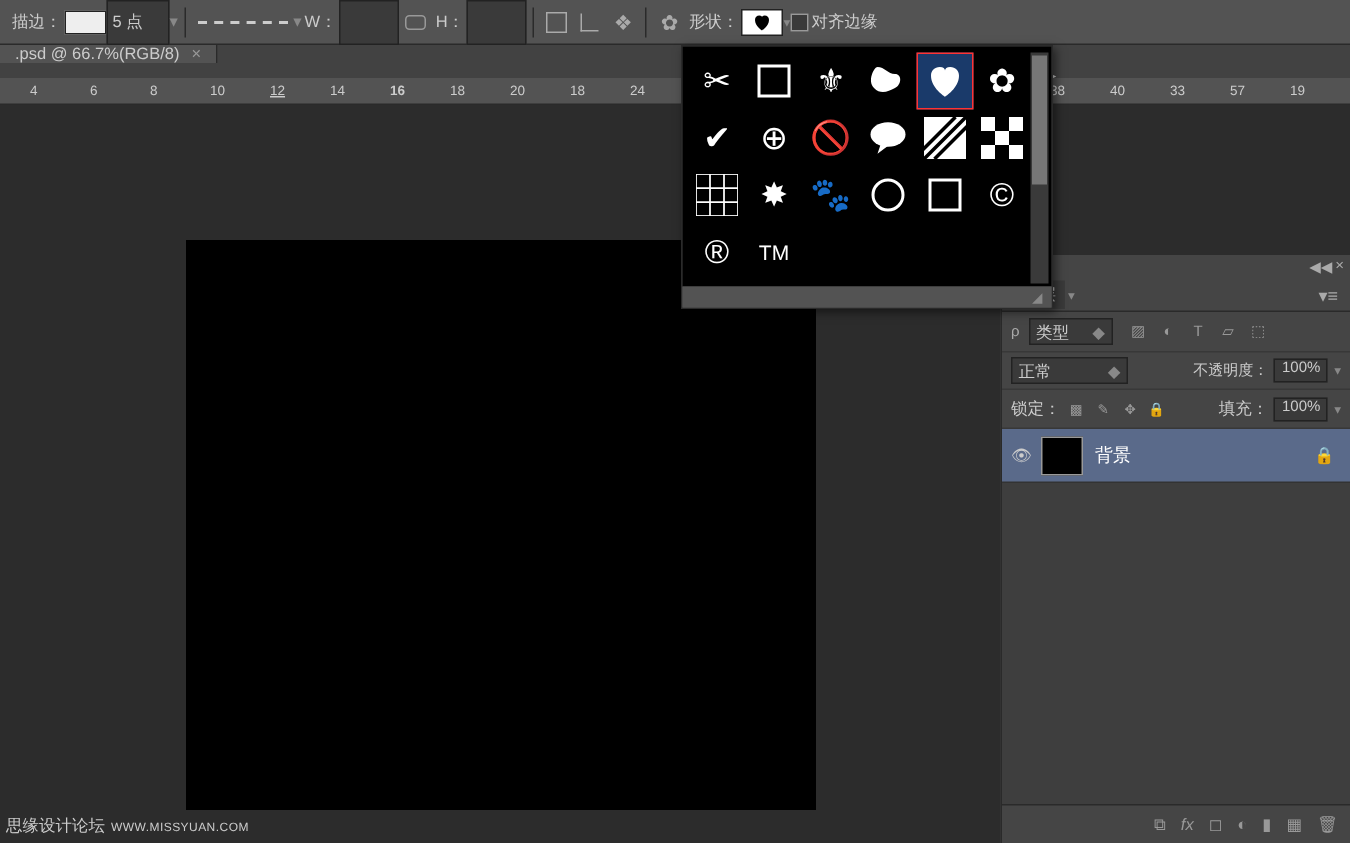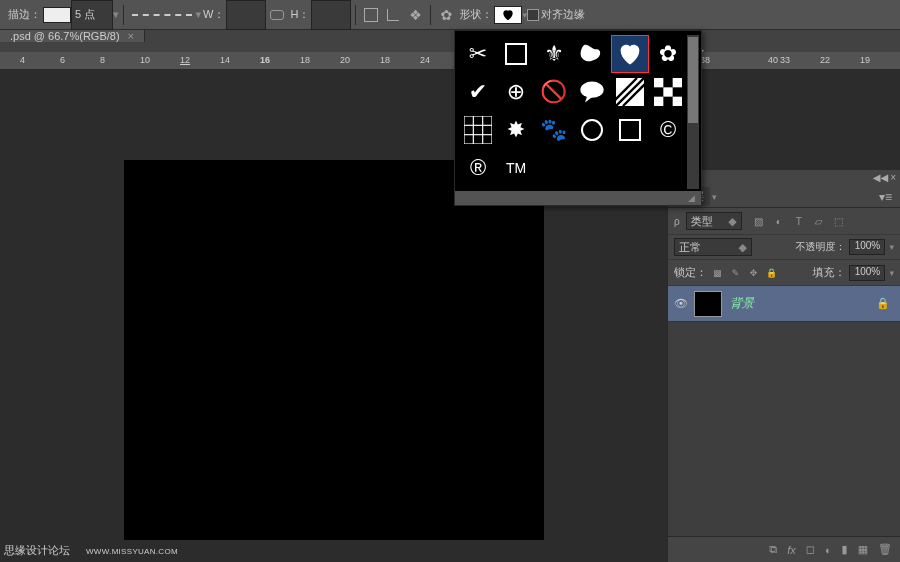--- a/index.html
+++ b/index.html
@@ -39,33 +39,33 @@
 .blend-dd{background:#3a3a3a;border:1px solid #222;height:18px;width:78px;display:flex;align-items:center;padding:0 4px}
 .opacity-label{font-size:10px;margin-left:auto}
 .pct-input{background:#3a3a3a;border:1px solid #222;height:16px;width:36px;text-align:center;font-size:10px}
 .lock-row{height:26px;display:flex;align-items:center;padding:0 6px;gap:4px;border-bottom:1px solid #383838;font-size:10px}
 .lock-icons{display:flex;gap:5px}
 .lock-icons span{width:13px;height:13px;display:flex;align-items:center;justify-content:center;color:#999;font-size:9px}
 .layer-list{flex:1;background:#3e3e3e;overflow:auto}
 .layer-row{height:36px;display:flex;align-items:center;background:#5a6a8a;border-bottom:1px solid #333}
 .eye{width:26px;text-align:center;font-size:11px}
 .thumb{width:28px;height:26px;background:#000;border:1px solid #999;margin-right:8px}
-.layer-name{font-style:italic;font-family:"楷体",serif;font-size:12px;color:#86efac}
+.layer-name{font-family:"楷体",serif;font-size:12px;color:#ffffff}
 .lock-icon{margin-left:auto;margin-right:10px;font-size:11px;color:#ccc}
 .panel-footer{height:26px;background:#454545;border-top:1px solid #2a2a2a;display:flex;align-items:center;justify-content:flex-end;gap:10px;padding:0 8px}
 .panel-footer span{color:#999;font-size:11px}
 .shape-picker{position:absolute;left:454px;top:30px;width:248px;background:#535353;border:1px solid #2a2a2a;box-shadow:2px 2px 6px rgba(0,0,0,.5);z-index:10}
 .shape-grid{display:grid;grid-template-columns:repeat(6,38px);grid-auto-rows:38px;gap:0;padding:4px;background:#000}
 .shape-cell{display:flex;align-items:center;justify-content:center;color:#fff;font-size:22px}
 .shape-cell svg{width:28px;height:28px}
 .shape-cell.selected{outline:1px solid #f33;outline-offset:-1px;background:#1a3a6a}
 .shape-picker-foot{height:14px;background:#535353;display:flex;justify-content:flex-end;padding:2px 6px}
 .gear-outer{position:absolute;left:688px;top:40px;color:#aaa;font-size:14px}
 .watermark{position:absolute;left:4px;bottom:4px;font-size:10px;color:#888}
-.watermark .url{font-size:8px;letter-spacing:0.3px;margin-left:16px}
+.watermark .url{font-size:8px;letter-spacing:0.3px;margin-left:4px}
 .sq-outline-icon{width:14px;height:14px;border:1px solid #aaa;display:inline-block}
 </style>
 </head>
 <body>
 
 <div class="options-bar">
   <span class="opt-label">描边：</span>
   <span class="swatch"></span>
   <input class="opt-input" value="5 点" style="">
   <span style="color:#888">▾</span>
@@ -119,23 +119,23 @@
     <span class="tick" style="left: 340px;">20</span>
     <span class="tick" style="left: 380px;">18</span>
     <span class="tick" style="left: 420px;">24</span>
     <span class="tick" style="left: 460px;">26</span>
     <span class="tick" style="left: 500px;">28</span>
     <span class="tick" style="left: 540px;">30</span>
     <span class="tick" style="left: 580px;">32</span>
     <span class="tick" style="left: 620px;">34</span>
     <span class="tick" style="left: 660px;">36</span>
     <span class="tick" style="left: 700px;">38</span>
-    <span class="tick" style="left: 768px;">40</span>
+    <span class="tick" style="left: 740px;">40</span>
     <span class="tick" style="left: 780px;">33</span>
-    <span class="tick" style="left: 820px;">22</span>
+    <span class="tick" style="left: 820px;">57</span>
     <span class="tick" style="left: 860px;">19</span>
   </div>
 
 <div class="workspace">
   <div class="canvas-area">
     <div class="canvas"></div>
   </div>
   <div class="panels-col">
     <div class="panel-gap"></div>
     <div class="layers-panel">

